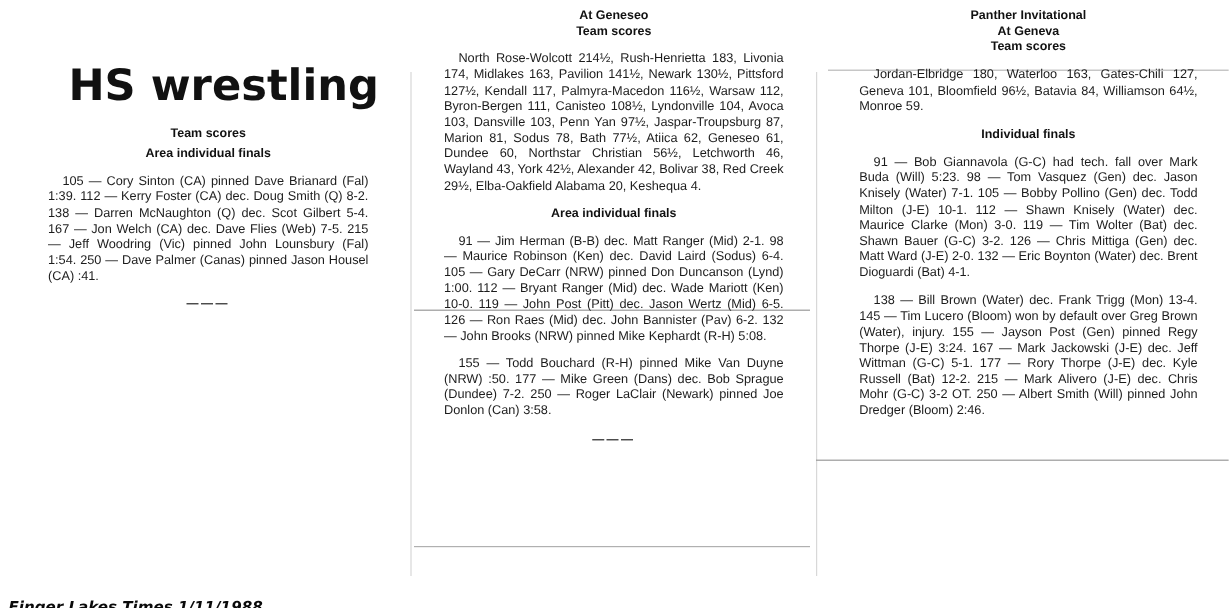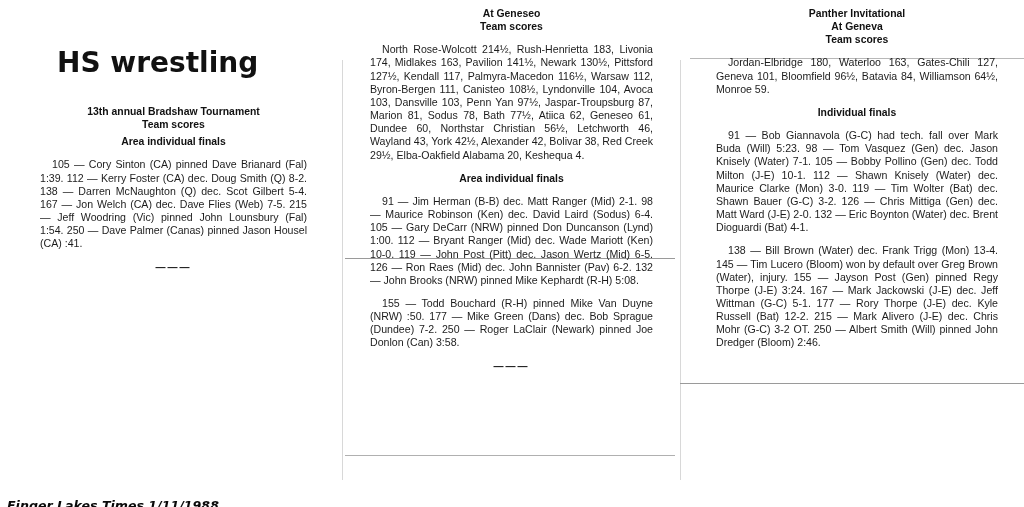--- a/index.html
+++ b/index.html
@@ -13,21 +13,21 @@
     position: absolute; top: 0; height: 507px;
     box-sizing: border-box;
   }
   #clip1 { left: 0; width: 340px; }
   #clip2 { left: 352px; width: 328px; }
   #clip3 { left: 684px; width: 340px; }
 
   .headline {
     position: absolute; left: 57px; top: 27px;
     font-family: "DejaVu Sans", sans-serif; font-weight: bold;
-    font-size: 28px; letter-spacing: 0px; color: #111;
+    font-size: 36px; letter-spacing: 0px; color: #111;
   }
   .col {
     position: absolute; box-sizing: border-box;
     font-size: 10.6px; line-height: 13.15px; text-align: justify;
     color: #1c1c1c;
   }
   .hd {
     text-align: center; font-weight: bold; font-size: 10.4px;
     line-height: 13.15px; color: #111;
   }
@@ -59,21 +59,20 @@
 <div class="vrule" style="left:342px;top:60px;height:420px;"></div>
 <div class="vrule" style="left:680px;top:60px;height:420px;"></div>
 <div class="rule" style="left:345px;top:258px;width:330px;"></div>
 <div class="rule" style="left:345px;top:455px;width:330px;background:#b0b0b0;"></div>
 <div class="rule" style="left:690px;top:58px;width:334px;background:#b8b8b8;"></div>
 <div class="rule" style="left:680px;top:383px;width:344px;"></div>
 
 <h1 class="headline">HS wrestling</h1>
 
 <div class="col" id="col1">
-  <div class="hd">13th annual Bradshaw Tournament</div>
   <div class="hd">Team scores</div>
   <div class="hd" style="margin-top:4px;">Area individual finals</div>
   <p class="para">105 — Cory Sinton (CA) pinned Dave Brianard (Fal) 1:39. 112 — Kerry Foster (CA) dec. Doug Smith (Q) 8-2. 138 — Darren McNaughton (Q) dec. Scot Gilbert 5-4. 167 — Jon Welch (CA) dec. Dave Flies (Web) 7-5. 215 — Jeff Woodring (Vic) pinned John Lounsbury (Fal) 1:54. 250 — Dave Palmer (Canas) pinned Jason Housel (CA) :41.</p>
   <div class="dashes">———</div>
 </div>
 
 <div class="col" id="col2">
   <div class="hd">At Geneseo</div>
   <div class="hd">Team scores</div>
   <p class="para">North Rose-Wolcott 214½, Rush-Henrietta 183, Livonia 174, Midlakes 163, Pavilion 141½, Newark 130½, Pittsford 127½, Kendall 117, Palmyra-Macedon 116½, Warsaw 112, Byron-Bergen 111, Canisteo 108½, Lyndonville 104, Avoca 103, Dansville 103, Penn Yan 97½, Jaspar-Troupsburg 87, Marion 81, Sodus 78, Bath 77½, Atiica 62, Geneseo 61, Dundee 60, Northstar Christian 56½, Letchworth 46, Wayland 43, York 42½, Alexander 42, Bolivar 38, Red Creek 29½, Elba-Oakfield Alabama 20, Keshequa 4.</p>

